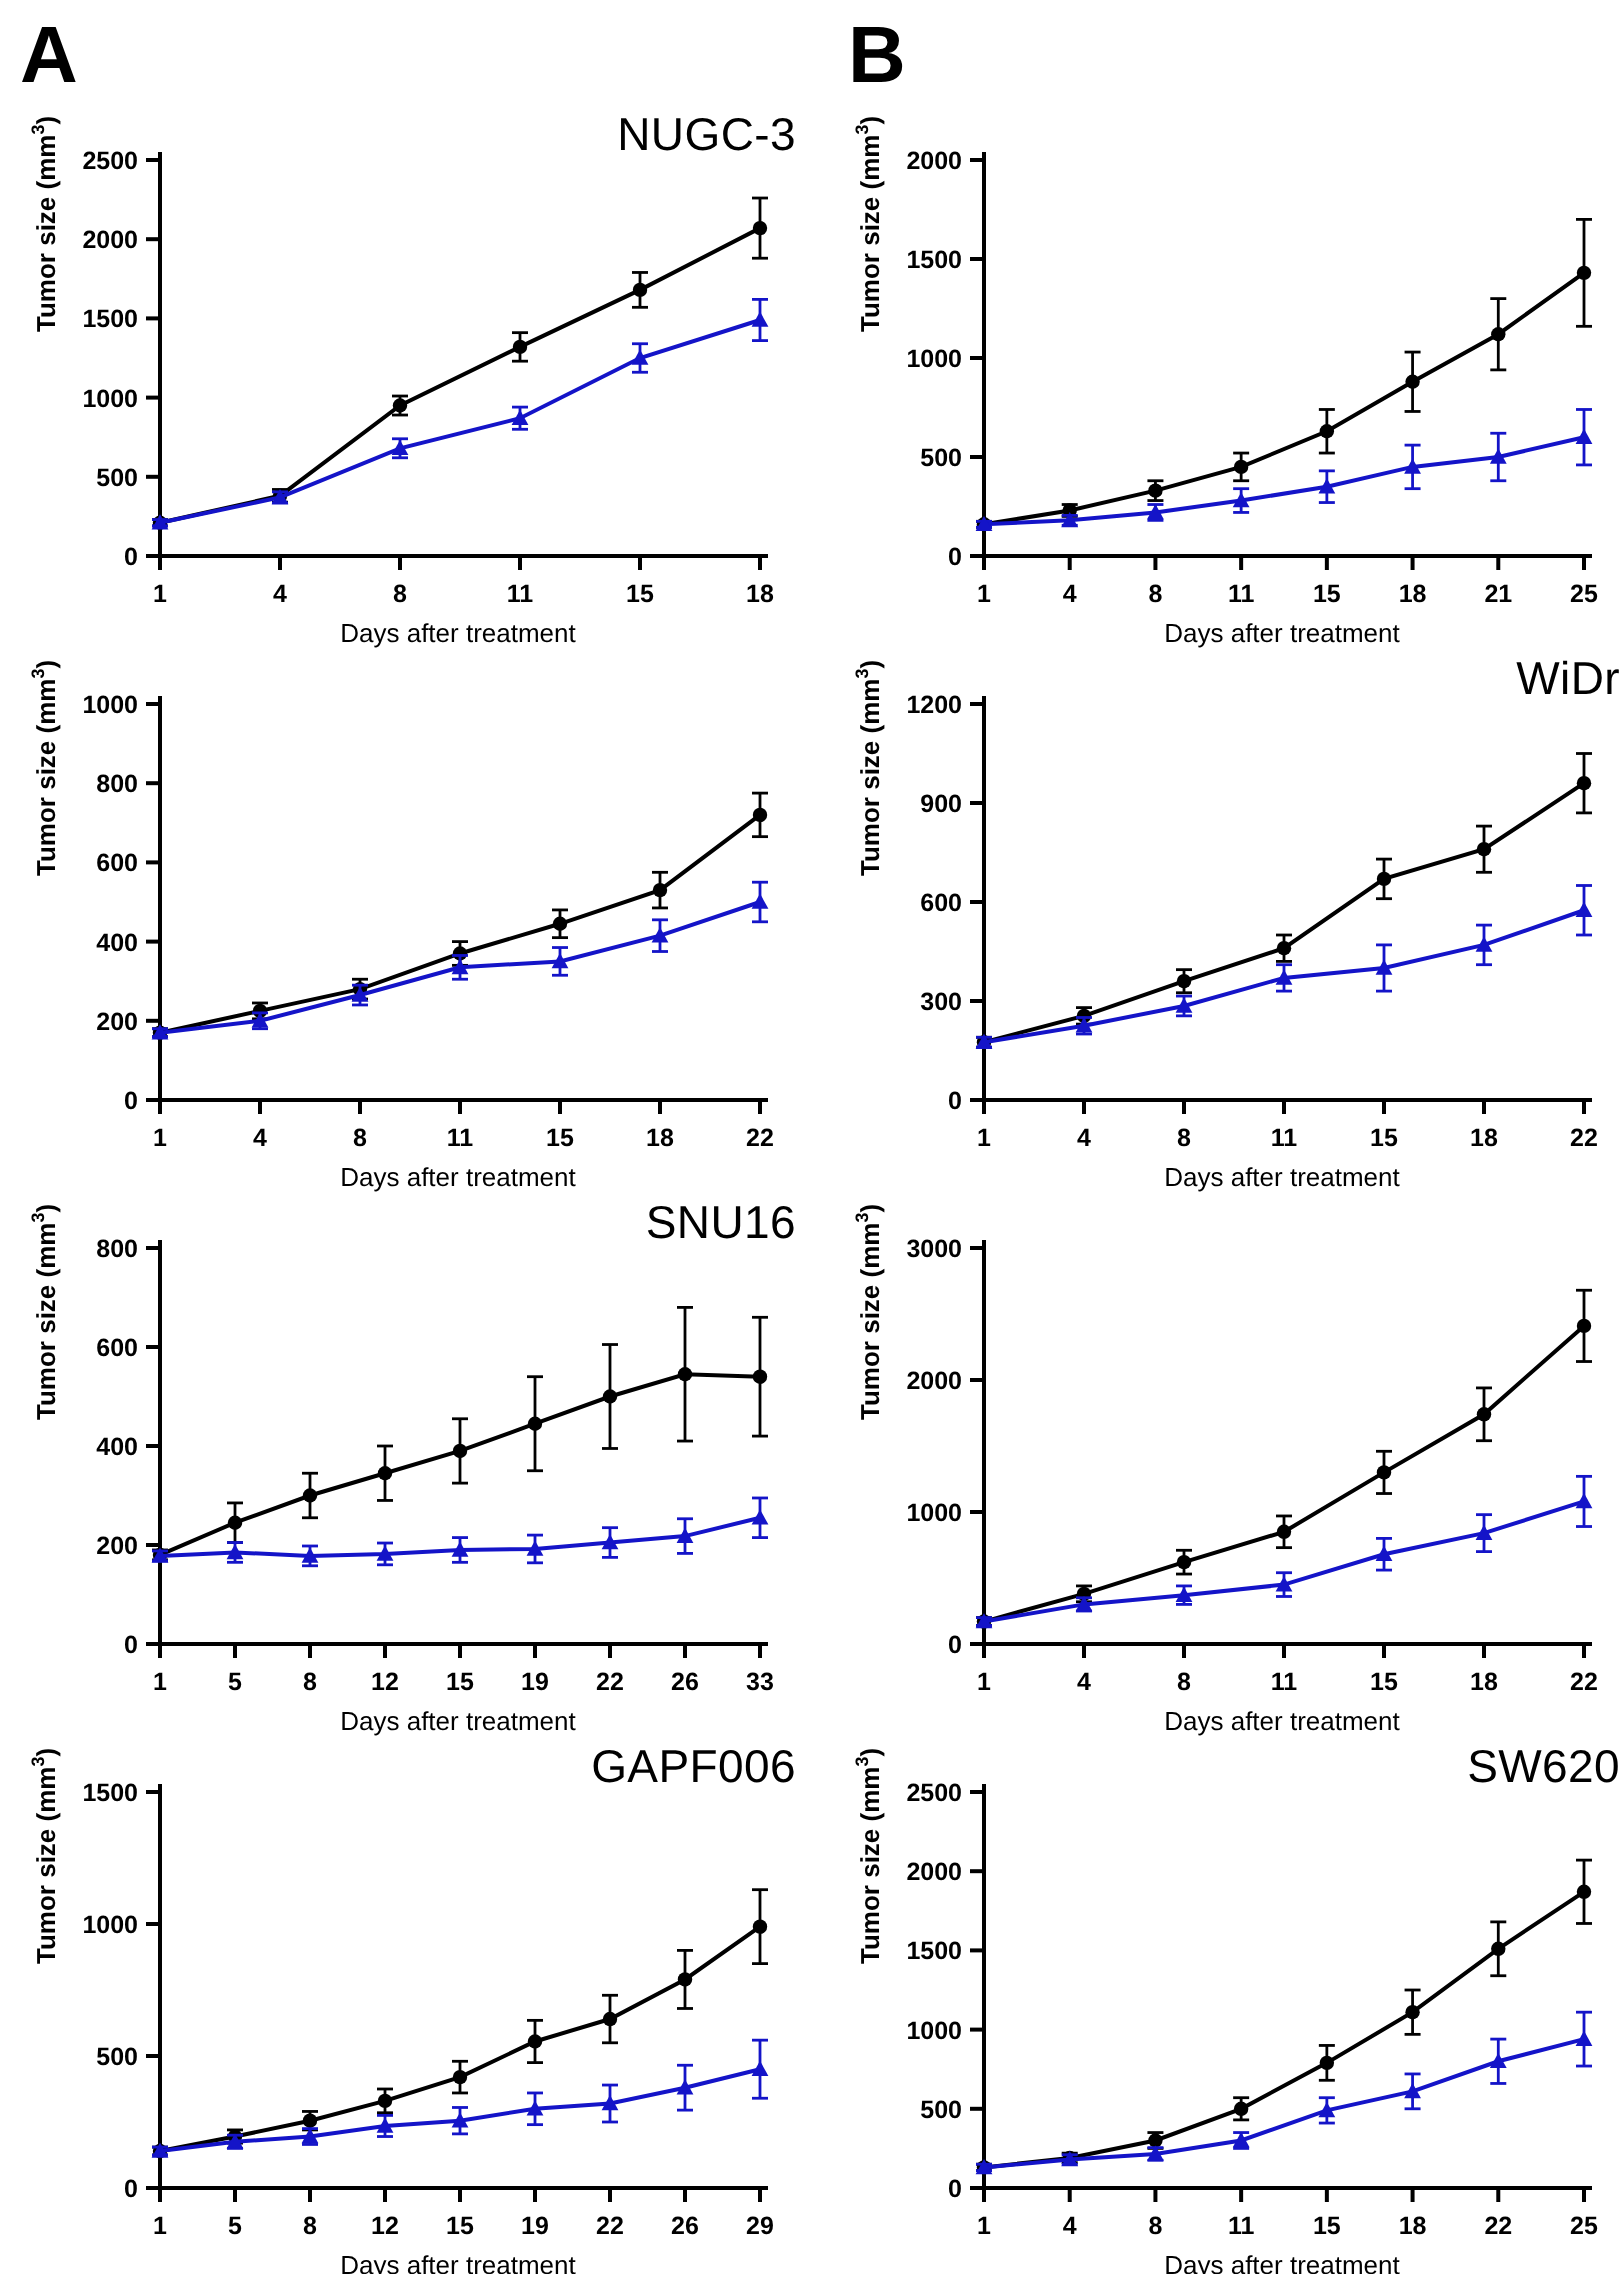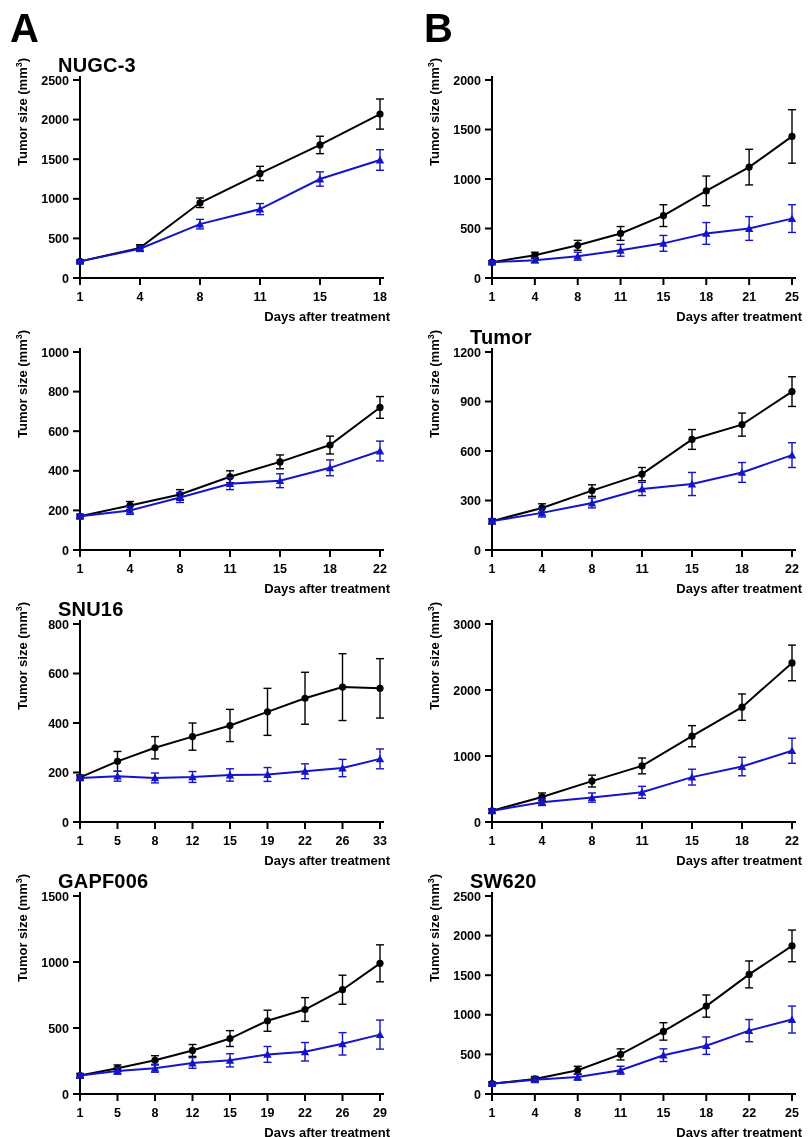--- a/index.html
+++ b/index.html
@@ -29,44 +29,44 @@
   .col-b{left:420px;}
   .row-1{top:48px;}
   .row-2{top:320px;}
   .row-3{top:592px;}
   .row-4{top:864px;}
 
   .chart-title{
     position:absolute;
     left:0;right:0;
     top:6px;
-    text-align:left;
-    font-size:20px;
-    font-weight:bold;
+    text-align:right;
+    font-size:23px;
+    font-weight:normal;
     letter-spacing:.2px;
     padding-left:50px;
   }
   .ylabel{
     position:absolute;
     left:6px;
     top:118px;
     transform:rotate(-90deg);
     transform-origin:left top;
     font-size:13px;
     font-weight:bold;
     white-space:nowrap;
   }
   .ylabel sup{font-size:9px;vertical-align:super;}
   .xlabel{
     position:absolute;
     left:60px;right:8px;
     bottom:2px;
-    text-align:right;
+    text-align:center;
     font-size:13px;
-    font-weight:bold;
+    font-weight:normal;
   }
   .plot-svg{position:absolute;left:0;top:0;}
   .tick-text{font-size:12.5px;font-family:"Liberation Sans",sans-serif;font-weight:bold;fill:#000;}
 </style>
 </head>
 <body>
 
 <div class="panel-letter" id="letter-a">A</div>
 <div class="panel-letter" id="letter-b">B</div>
 
@@ -428,21 +428,21 @@
       <line x1="368" y1="122.75" x2="376" y2="122.75" stroke="#1414c8" stroke-width="1.4"></line>
       <line x1="368" y1="147.5" x2="376" y2="147.5" stroke="#1414c8" stroke-width="1.4"></line>
       <polygon points="72,196.925 67.8,204.525 76.2,204.525" fill="#1414c8"></polygon>
       <polygon points="122,188.675 117.8,196.275 126.2,196.275" fill="#1414c8"></polygon>
       <polygon points="172,178.775 167.8,186.375 176.2,186.375" fill="#1414c8"></polygon>
       <polygon points="222,164.75 217.8,172.35 226.2,172.35" fill="#1414c8"></polygon>
       <polygon points="272,159.8 267.8,167.4 276.2,167.4" fill="#1414c8"></polygon>
       <polygon points="322,148.25 317.8,155.85 326.2,155.85" fill="#1414c8"></polygon>
       <polygon points="372,130.925 367.8,138.525 376.2,138.525" fill="#1414c8"></polygon>
     </svg>
-  <div class="chart-title">Tumor</div>
+  <div class="chart-title">WiDr</div>
   <div class="ylabel"><span>Tumor size (mm</span><sup>3</sup><span>)</span></div>
   <div class="xlabel">Days after treatment</div>
 </div>
 
 <div class="chart col-a row-3" id="chart-4">
     <svg class="plot-svg" width="390" height="278" viewBox="0 0 390 278">
       <line x1="72" y1="28" x2="72" y2="230" stroke="#000" stroke-width="2"></line>
       <line x1="72" y1="230" x2="376" y2="230" stroke="#000" stroke-width="2"></line>
       <line x1="65" y1="230" x2="72" y2="230" stroke="#000" stroke-width="2"></line>
       <text x="61" y="234.5" text-anchor="end" class="tick-text">0</text>

